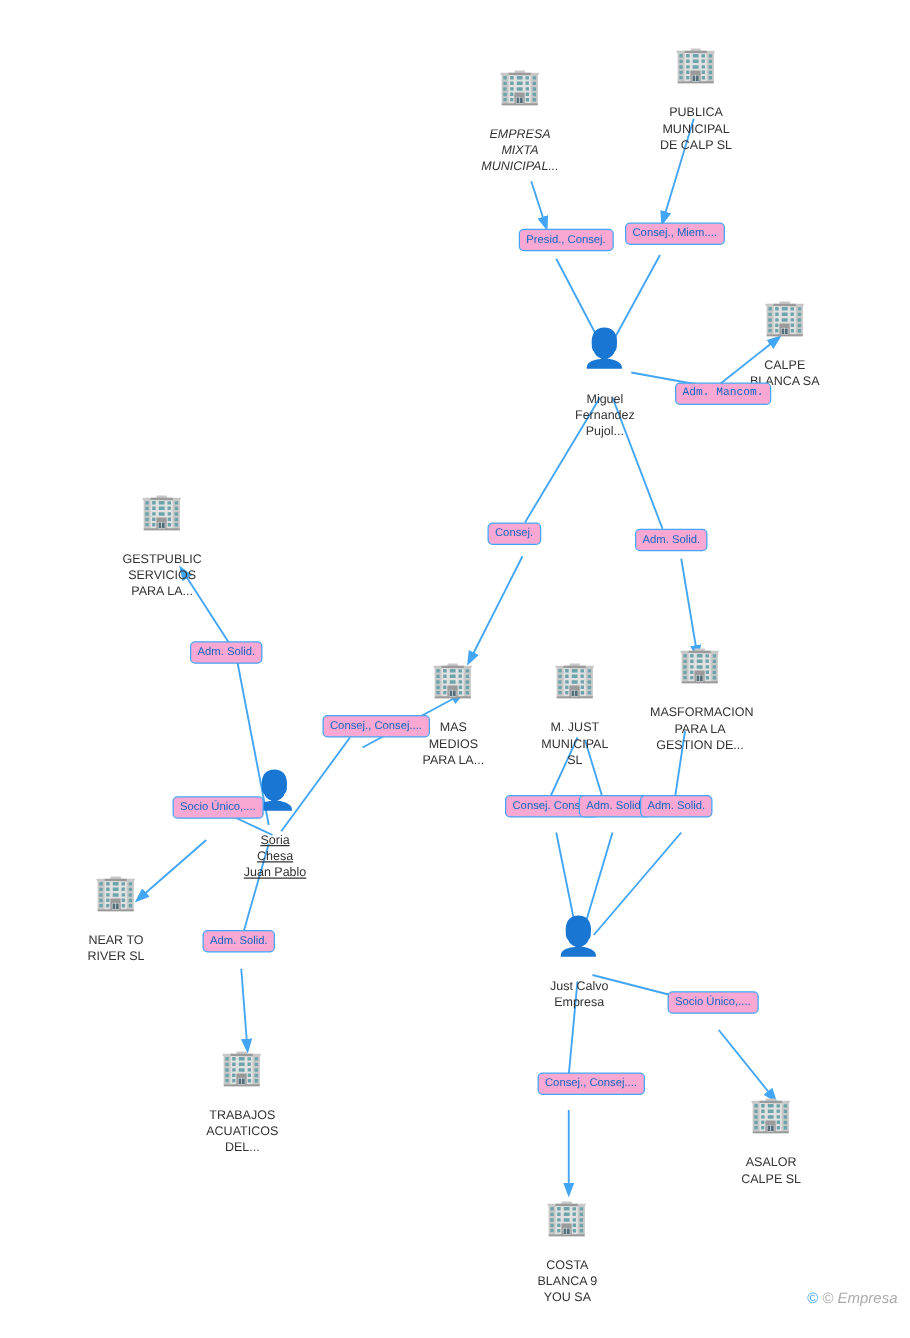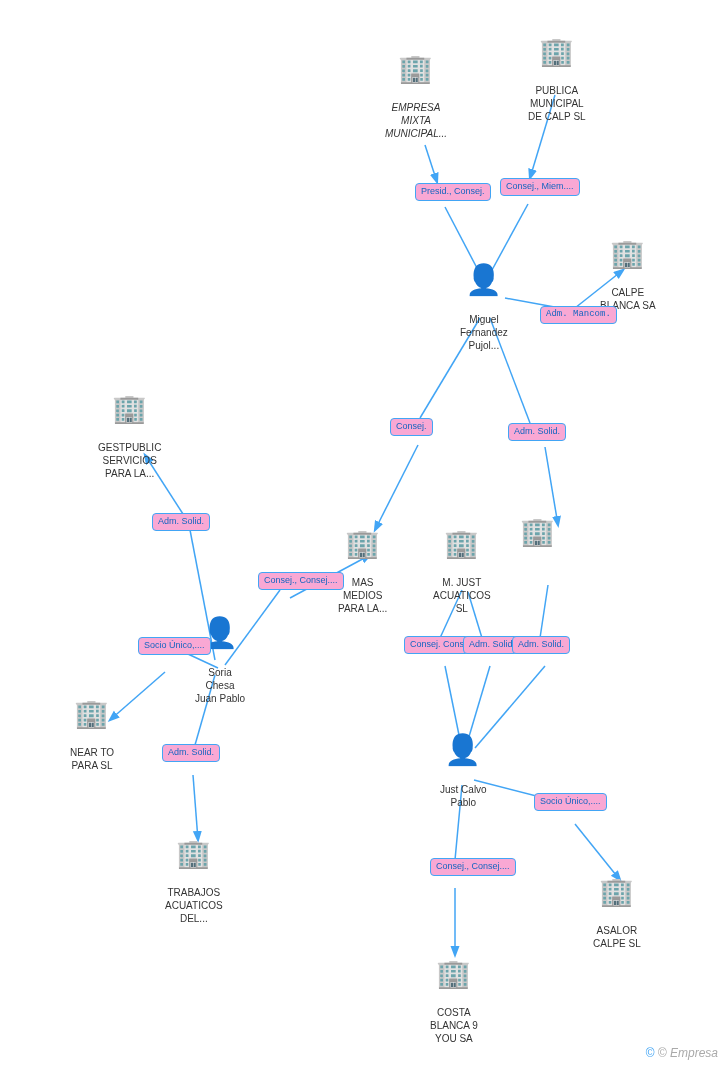--- a/index.html
+++ b/index.html
@@ -59,21 +59,21 @@
       color: #1565c0;
       font-size: 9px;
       padding: 2px 5px;
       text-align: center;
       white-space: nowrap;
       line-height: 1.3;
       cursor: default;
     }
     .watermark {
       position: absolute;
-      bottom: 10px;
+      bottom: 25px;
       right: 10px;
       font-size: 12px;
       color: #aaa;
       font-style: italic;
       text-align: right;
     }
     .watermark span { color: #42a5f5; }
   </style>
 </head>
 <body>
@@ -181,45 +181,48 @@
   <div class="node" style="left:338px;top:530px;">
     <div class="building-icon red">🏢</div>
     <div class="node-label" style="white-space:pre-line;">MAS
 MEDIOS
 PARA LA...</div>
   </div>
 
   <div class="node" style="left:433px;top:530px;">
     <div class="building-icon">🏢</div>
     <div class="node-label" style="white-space:pre-line;">M. JUST
-ACUATICOS
+MUNICIPAL
 SL</div>
   </div>
 
   <div class="node" style="left:520px;top:518px;">
     <div class="building-icon">🏢</div>
+    <div class="node-label" style="white-space:pre-line;">MASFORMACION
+PARA LA
+GESTION DE...</div>
   </div>
 
   <div class="node" style="left:195px;top:618px;">
     <div class="person-icon">👤</div>
-    <div class="node-label" style="white-space:pre-line;">Soria
+    <div class="node-label" style="white-space:pre-line;text-decoration:underline;">Soria
 Chesa
 Juan Pablo</div>
   </div>
 
   <div class="node" style="left:440px;top:735px;">
     <div class="person-icon">👤</div>
     <div class="node-label" style="white-space:pre-line;">Just Calvo
-Pablo</div>
+Empresa</div>
   </div>
 
   <div class="node" style="left:70px;top:700px;">
     <div class="building-icon">🏢</div>
     <div class="node-label" style="white-space:pre-line;">NEAR TO
-PARA SL</div>
+RIVER SL</div>
   </div>
 
   <div class="node" style="left:165px;top:840px;">
     <div class="building-icon">🏢</div>
     <div class="node-label" style="white-space:pre-line;">TRABAJOS
 ACUATICOS
 DEL...</div>
   </div>
 
   <div class="node" style="left:430px;top:960px;">

